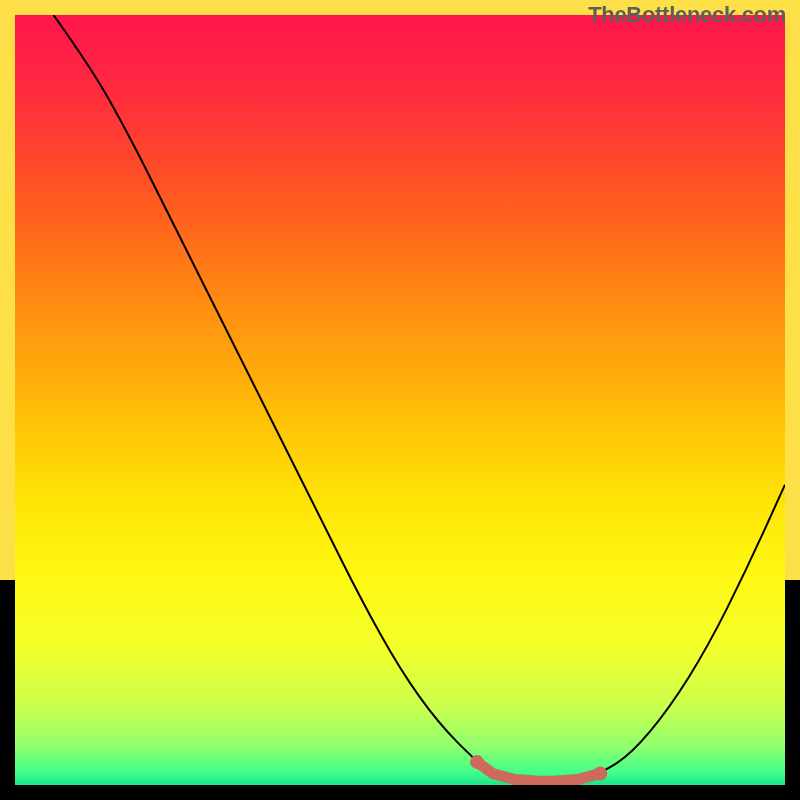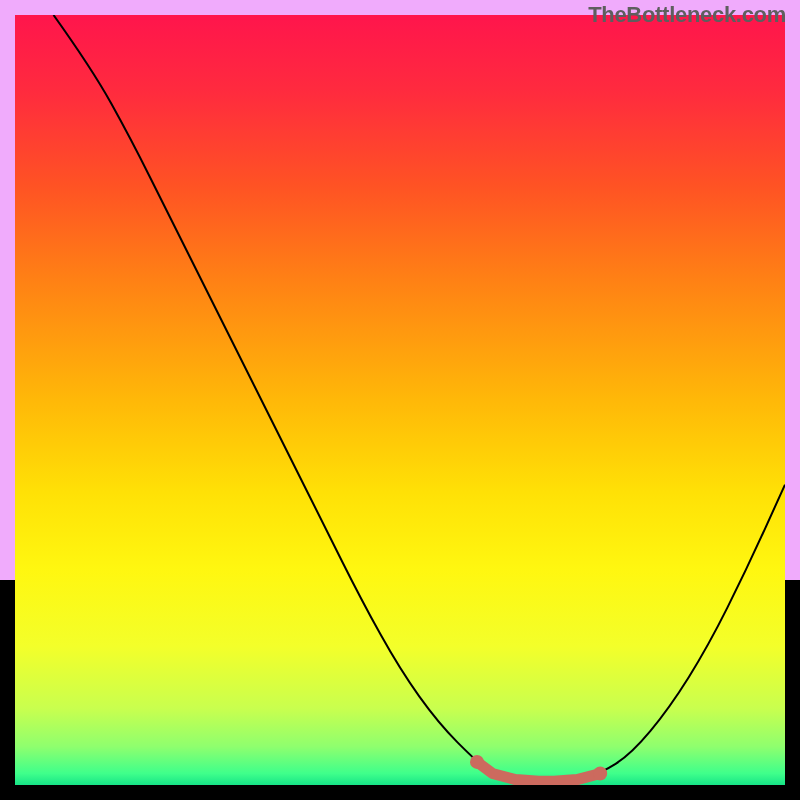--- a/index.html
+++ b/index.html
@@ -8,21 +8,21 @@
     width: 800px;
     height: 800px;
     background: #000000;
     overflow: hidden;
     font-family: Arial, Helvetica, sans-serif;
   }
   .stage {
     position: relative;
     width: 800px;
     height: 580px;
-    background: #f0abfc;
+    background: #fde047;
     text-align: right;
   }
   .plot {
     position: absolute;
     left: 15px;
     top: 15px;
     width: 770px;
     height: 770px;
   }
   .watermark {

